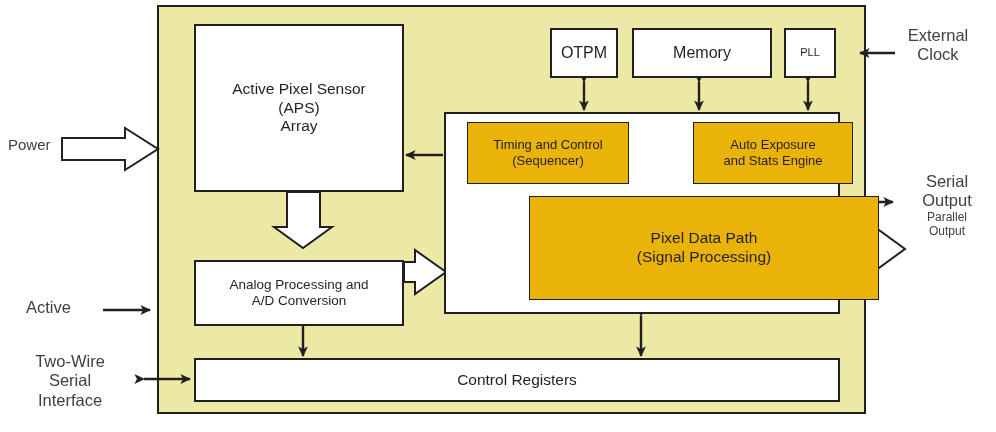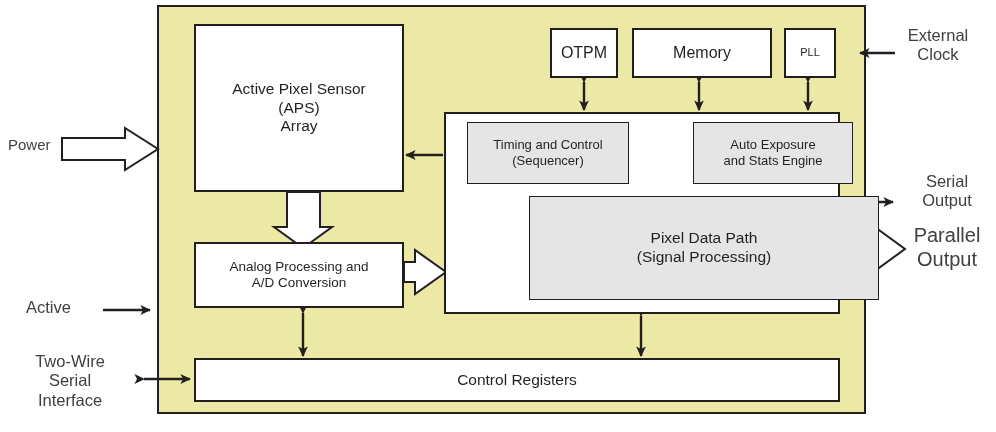--- a/index.html
+++ b/index.html
@@ -11,21 +11,21 @@
     position:absolute;left:157px;top:5px;width:709px;height:409px;
     background:#ece9a6;border:2.5px solid #231f20;box-sizing:border-box;
   }
 
   
   .box{
     position:absolute;background:#ffffff;border:2px solid #231f20;
     box-sizing:border-box;display:flex;align-items:center;justify-content:center;
     text-align:center;color:#231f20;line-height:1.22;
   }
-  .box-inner{position:absolute;background:#e5e5e5;border:1.6px solid #231f20;
+  .box-inner{position:absolute;background:#eab308;border:1.6px solid #231f20;
     box-sizing:border-box;display:flex;align-items:center;justify-content:center;
     text-align:center;color:#231f20;line-height:1.22;}
   .container{
     position:absolute;background:#ffffff;border:2px solid #231f20;box-sizing:border-box;
   }
 
   
   .lbl{position:absolute;color:#404040;text-align:center;line-height:1.18;white-space:pre-line;}
 
   svg.ov{position:absolute;left:0;top:0;width:996px;height:432px;pointer-events:none;}
@@ -101,21 +101,21 @@
 
     <g>
       <line x1="641" y1="316" x2="641" y2="356" stroke="#231f20" stroke-width="2.4" marker-end="url(#sharp)" marker-start="url(#sharp)"></line>
     </g>
   </svg>
 
   <div class="box" style="left: 194px; top: 24px; width: 210px; height: 168px; font-size: 15.5px; white-space: pre-line;">Active Pixel Sensor
 (APS)
 Array</div>
 
-  <div class="box" style="left: 194px; top: 242px; width: 210px; height: 66px; font-size: 13.5px; white-space: pre-line;">Analog Processing and
+  <div class="box" style="left: 194px; top: 260px; width: 210px; height: 66px; font-size: 13.5px; white-space: pre-line;">Analog Processing and
 A/D Conversion</div>
 
   <div class="box" style="left: 550px; top: 28px; width: 68px; height: 50px; font-size: 16px; white-space: pre-line;">OTPM</div>
 
   <div class="box" style="left: 632px; top: 28px; width: 140px; height: 50px; font-size: 16px; white-space: pre-line;">Memory</div>
 
   <div class="box" style="left: 784px; top: 28px; width: 52px; height: 50px; font-size: 11px; white-space: pre-line;">PLL</div>
 
   <div class="container" style="left:444px;top:112px;width:396px;height:202px;"></div>
 
@@ -137,16 +137,16 @@
   <div class="lbl" style="left: 0px; top: 352px; width: 140px; font-size: 16.5px; white-space: pre-line;">Two-Wire
 Serial
 Interface</div>
 
   <div class="lbl" style="left: 880px; top: 26px; width: 116px; font-size: 16.5px; white-space: pre-line;">External
 Clock</div>
 
   <div class="lbl" style="left: 898px; top: 172px; width: 98px; font-size: 16.5px; white-space: pre-line;">Serial
 Output</div>
 
-  <div class="lbl" style="left: 898px; top: 224px; width: 98px; font-size: 20px; white-space: pre-line; text-align: center;">Parallel
+  <div class="lbl" style="left: 898px; top: 210px; width: 98px; font-size: 12px; white-space: pre-line; text-align: center;">Parallel
 Output</div>
 
 </div>
 
 </body></html>

